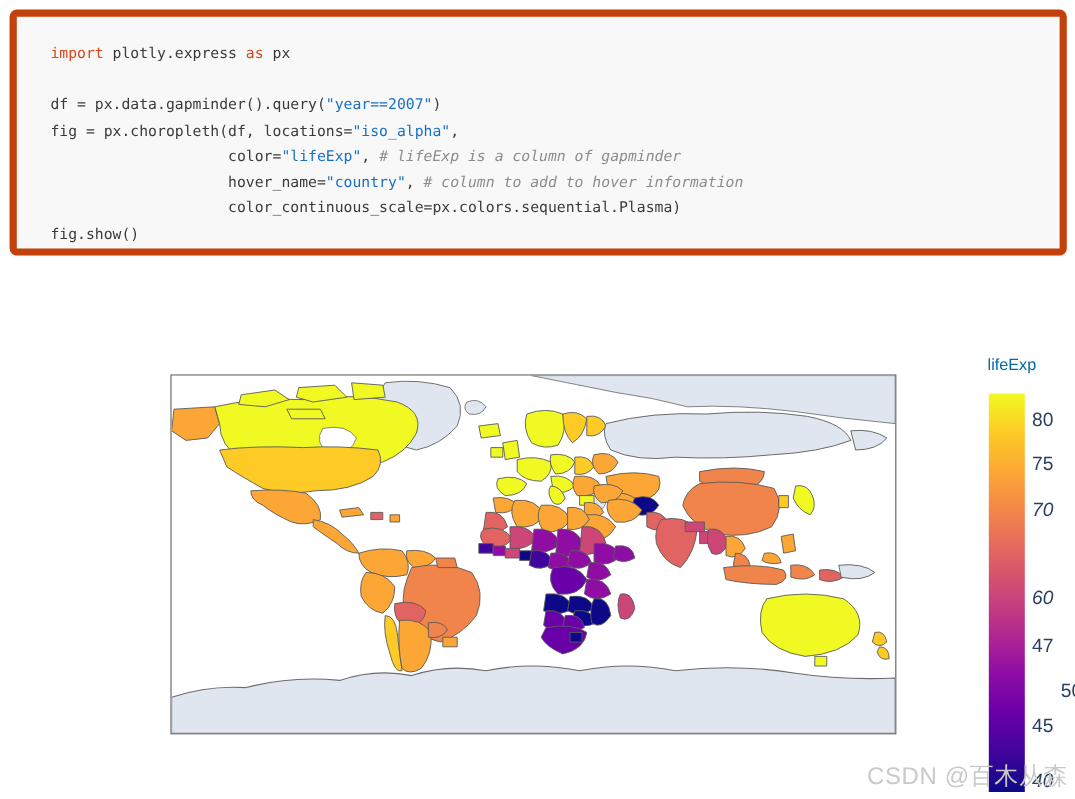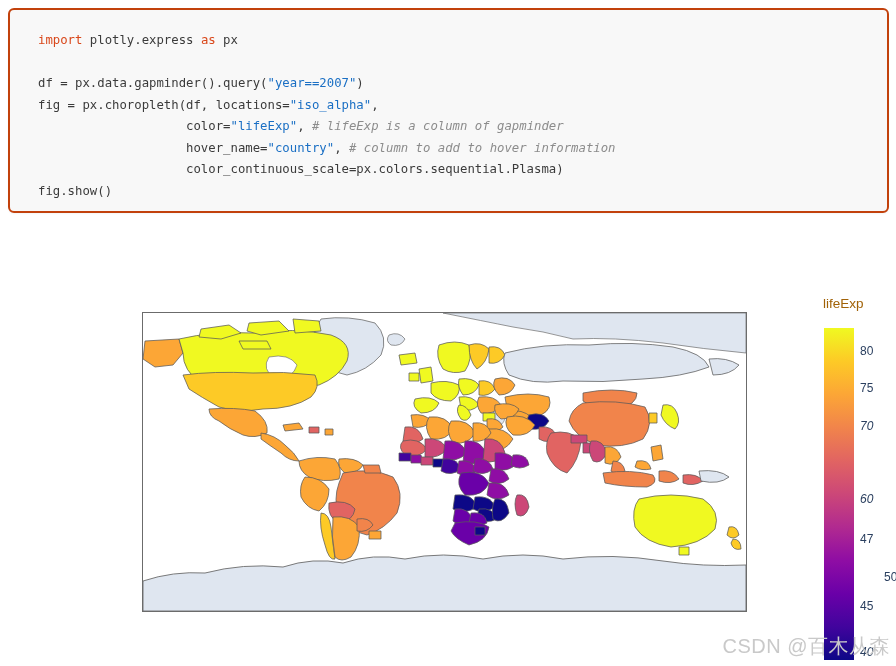--- a/index.html
+++ b/index.html
@@ -15,21 +15,21 @@
     width: 896px; height: 666px;
     background: #ffffff;
   }
 
   
   #code-block {
     position: absolute;
     left: 8px; top: 8px;
     width: 881px; height: 205px;
     background: #f8f8f8;
-    border: 2px solid #c2410c;
+    border: 6px solid #c2410c;
     border-radius: 6px;
     box-shadow: 0 1px 2px rgba(0,0,0,0.04);
     overflow: hidden;
   }
   #code-pre {
     margin: 0;
     padding: 20px 0 0 28px;
     font-family: "DejaVu Sans Mono", "Liberation Mono", monospace;
     font-size: 12.3px;
     line-height: 21.5px;
@@ -63,21 +63,21 @@
   
   #colorbar {
     position: absolute;
     left: 820px; top: 68px;
     width: 76px; height: 370px;
   }
   #cb-title {
     position: absolute;
     left: 3px; top: 0px;
     font-size: 13.5px;
-    color: #a16207;
+    color: #0369a1;
     white-space: nowrap;
   }
   #cb-bar {
     position: absolute;
     left: 4px; top: 32px;
     width: 30px; height: 332px;
     background: linear-gradient(to bottom,
       #f0f921 0%,
       #fdca26 10%,
       #fca636 20%,
@@ -86,21 +86,21 @@
       #cc4778 50%,
       #b12a90 60%,
       #8f0da4 70%,
       #6a00a8 80%,
       #41049d 90%,
       #0d0887 100%);
   }
   .cb-tick {
     position: absolute;
     left: 40px;
-    font-size: 12px;
+    font-size: 16px;
     color: #2a3f5f;
     transform: translateY(-50%);
     white-space: nowrap;
   }
 
   
   #watermark {
     position: absolute;
     right: 6px; bottom: 6px;
     font-size: 20px;

